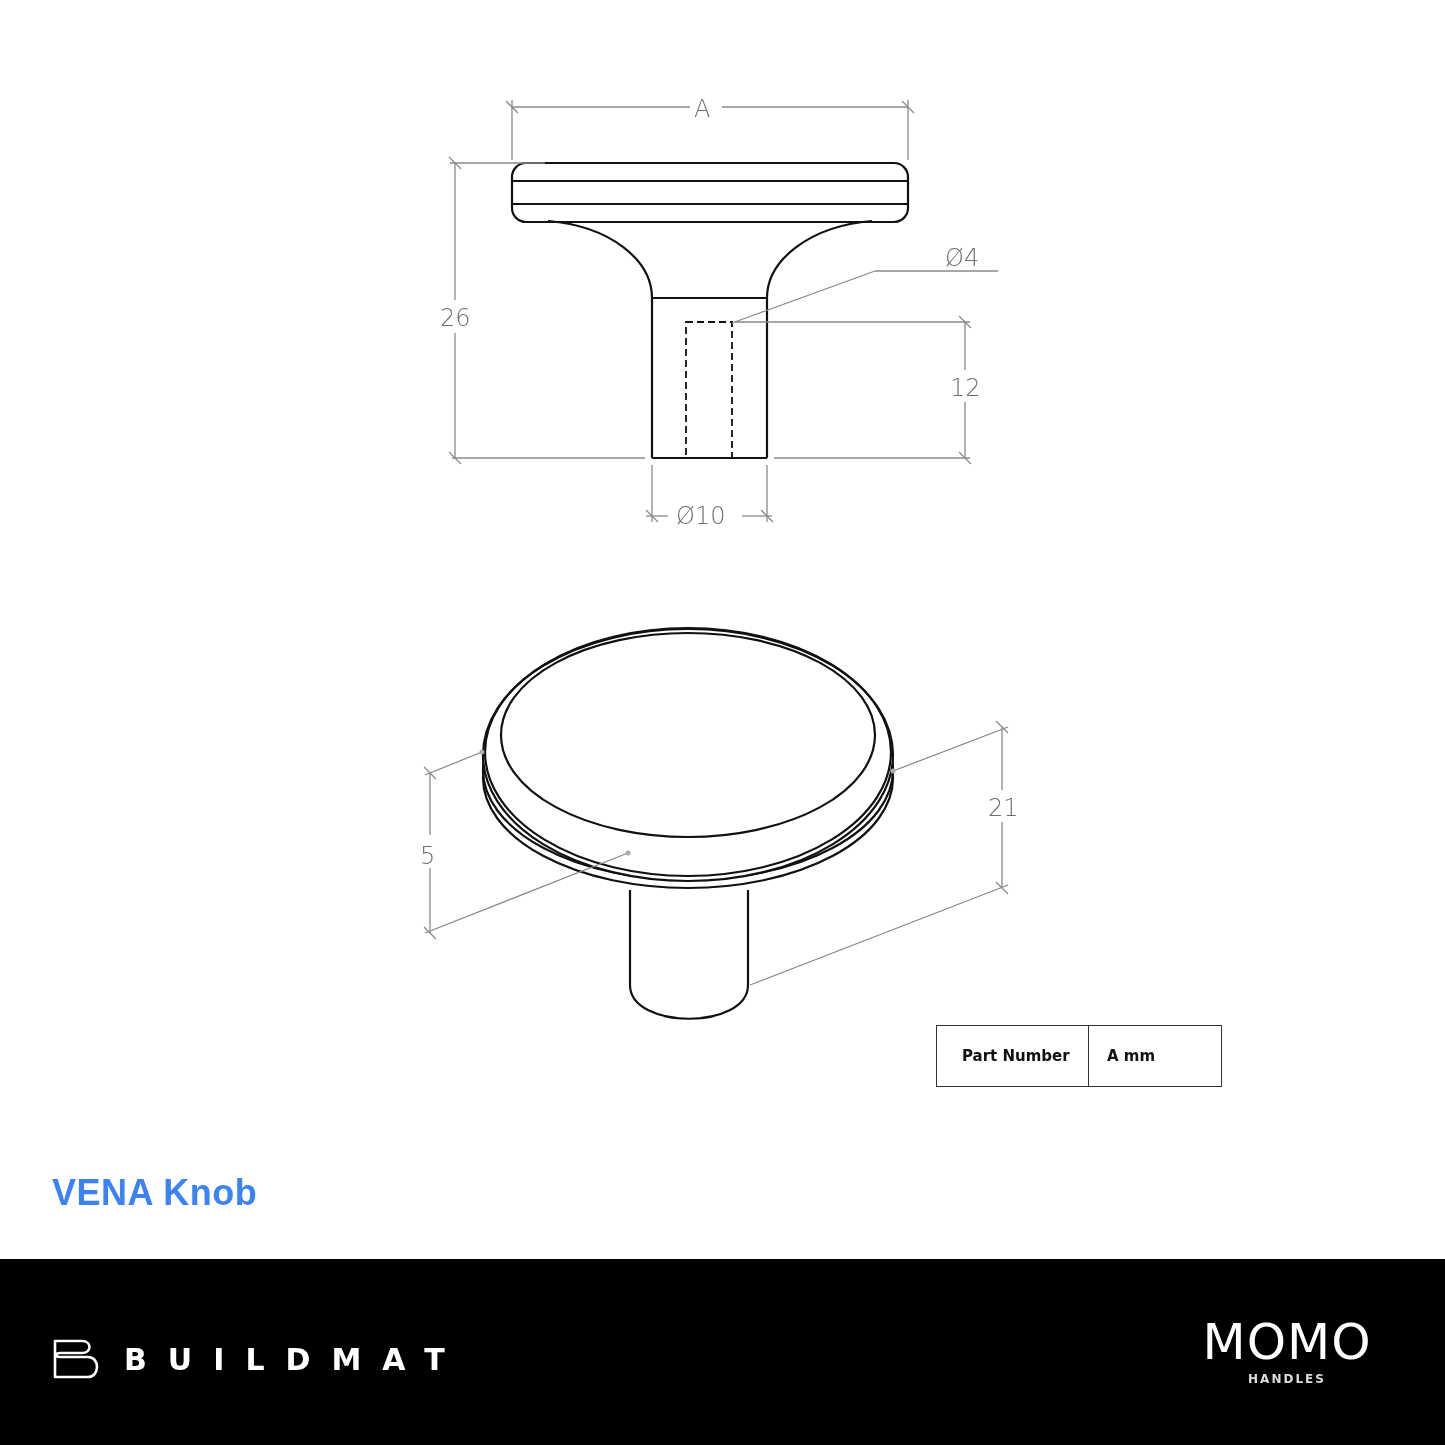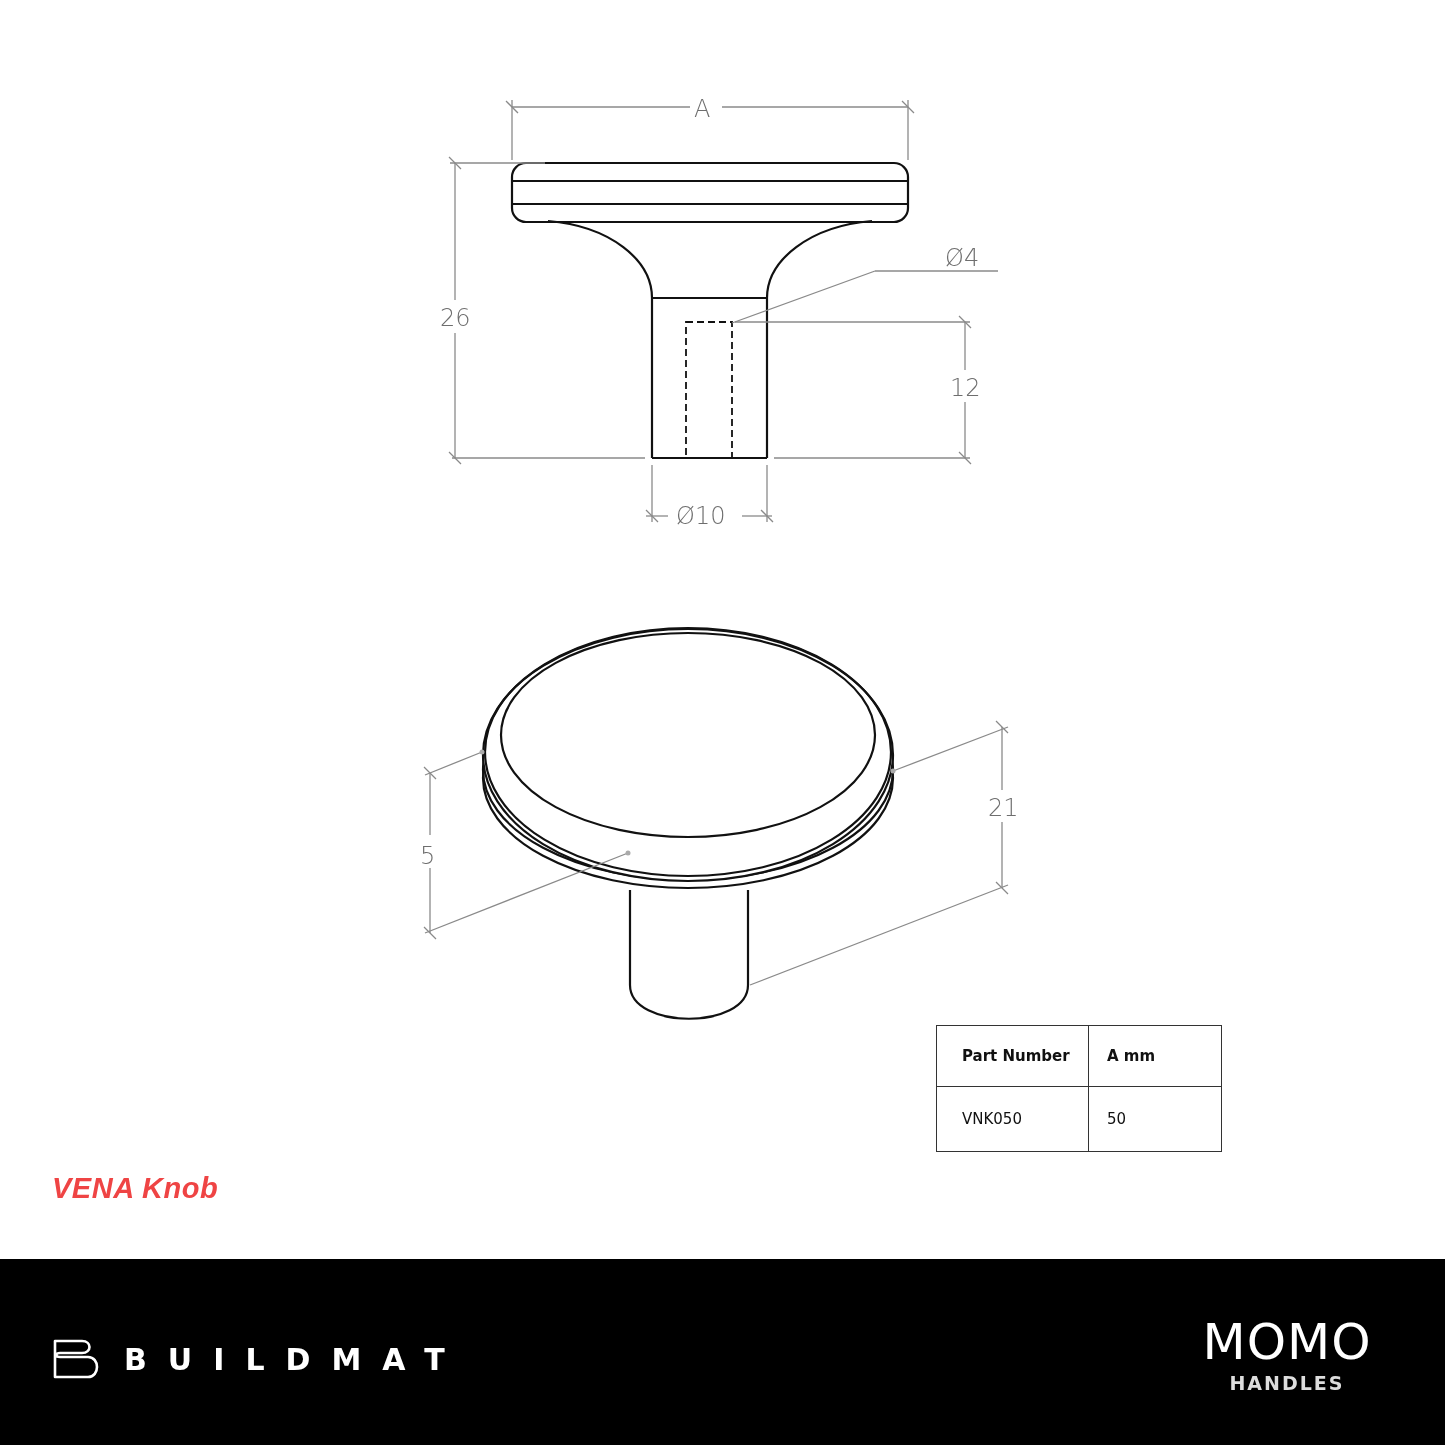--- a/index.html
+++ b/index.html
@@ -1,31 +1,31 @@
 <!DOCTYPE html>
 <html><head>
 <meta charset="utf-8">
 <style>
   html, body { margin: 0; padding: 0; background: #ffffff; }
   body { width: 1445px; height: 1445px; position: relative; overflow: hidden; font-family: "Liberation Sans", sans-serif; }
   .drawing { position: absolute; left: 0; top: 0; width: 1445px; height: 1259px; }
   .dim-text { font-family: "DejaVu Sans", sans-serif; font-size: 24px; fill: #6e6e6e; font-weight: 300; }
-  .title { position: absolute; left: 52px; top: 1172px; font-size: 29px; font-weight: bold; color: #ef4444; letter-spacing: 0.5px; font-style: italic; }
+  .title { position: absolute; left: 52px; top: 1172px; font-size: 36px; font-weight: bold; color: #3b82f6; letter-spacing: 0.5px; }
   table.spec { position: absolute; left: 936px; top: 1025px; width: 286px; border-collapse: collapse; font-family: "DejaVu Sans", sans-serif; font-size: 15px; color: #111; }
   table.spec td, table.spec th { border: 1px solid #333; padding: 0 0 0 25px; text-align: left; }
   table.spec th { height: 60px; font-weight: bold; }
   table.spec td { height: 64px; font-weight: normal; }
   table.spec th:first-child, table.spec td:first-child { width: 126px; margin-left: 29px; }
   table.spec th:last-child, table.spec td:last-child { padding-left: 18px; }
   .footer { position: absolute; left: 0; top: 1259px; width: 1445px; height: 186px; background: #000; }
   .buildmat { position: absolute; left: 52px; top: 1338px; display: flex; align-items: center; }
   .buildmat-word { color: #fff; font-size: 30px; font-weight: bold; letter-spacing: 21px; margin-left: 22px; font-family: "DejaVu Sans", sans-serif; }
   .momo { position: absolute; left: 1182px; top: 1316px; width: 210px; text-align: center; color: #fff; }
   .momo-word { font-family: "DejaVu Sans", sans-serif; font-size: 50px; font-weight: 400; letter-spacing: 1px; line-height: 52px; }
-  .momo-sub { font-family: "DejaVu Sans", sans-serif; font-size: 19px; letter-spacing: 2px; font-weight: bold; margin-top: 4px; color: #ddd; }
+  .momo-sub { font-family: "DejaVu Sans", sans-serif; font-size: 12px; letter-spacing: 2px; font-weight: bold; margin-top: 4px; color: #ddd; }
 </style>
 </head>
 <body>
 
 <svg class="drawing" viewBox="0 0 1445 1259" xmlns="http://www.w3.org/2000/svg">
 
   <g fill="none" stroke="#111" stroke-width="2.2">
 
     <rect x="512" y="163" width="396" height="59" rx="14" ry="14"></rect>
     <line x1="512" y1="181" x2="908" y2="181"></line>
@@ -123,24 +123,20 @@
 </svg>
 
 <div class="title">VENA Knob</div>
 
 <table class="spec">
   <tbody>
       <tr>
     <th>Part Number</th>
     <th>A mm</th>
   </tr>
-  <tr>
-    <td>VNK050</td>
-    <td>50</td>
-  </tr>
 </tbody>
   </table>
 
 <div class="footer">
 </div>
 
 <div class="buildmat">
   <svg width="50" height="42" viewBox="0 0 50 42">
     <path d="M3 3 H30 C40 3 40 15 30 15 H8 C3 15 3 19 8 19 H36 C48 19 48 39 36 39 H3 Z" fill="none" stroke="#fff" stroke-width="2.6" stroke-linejoin="round"></path>
   </svg>

